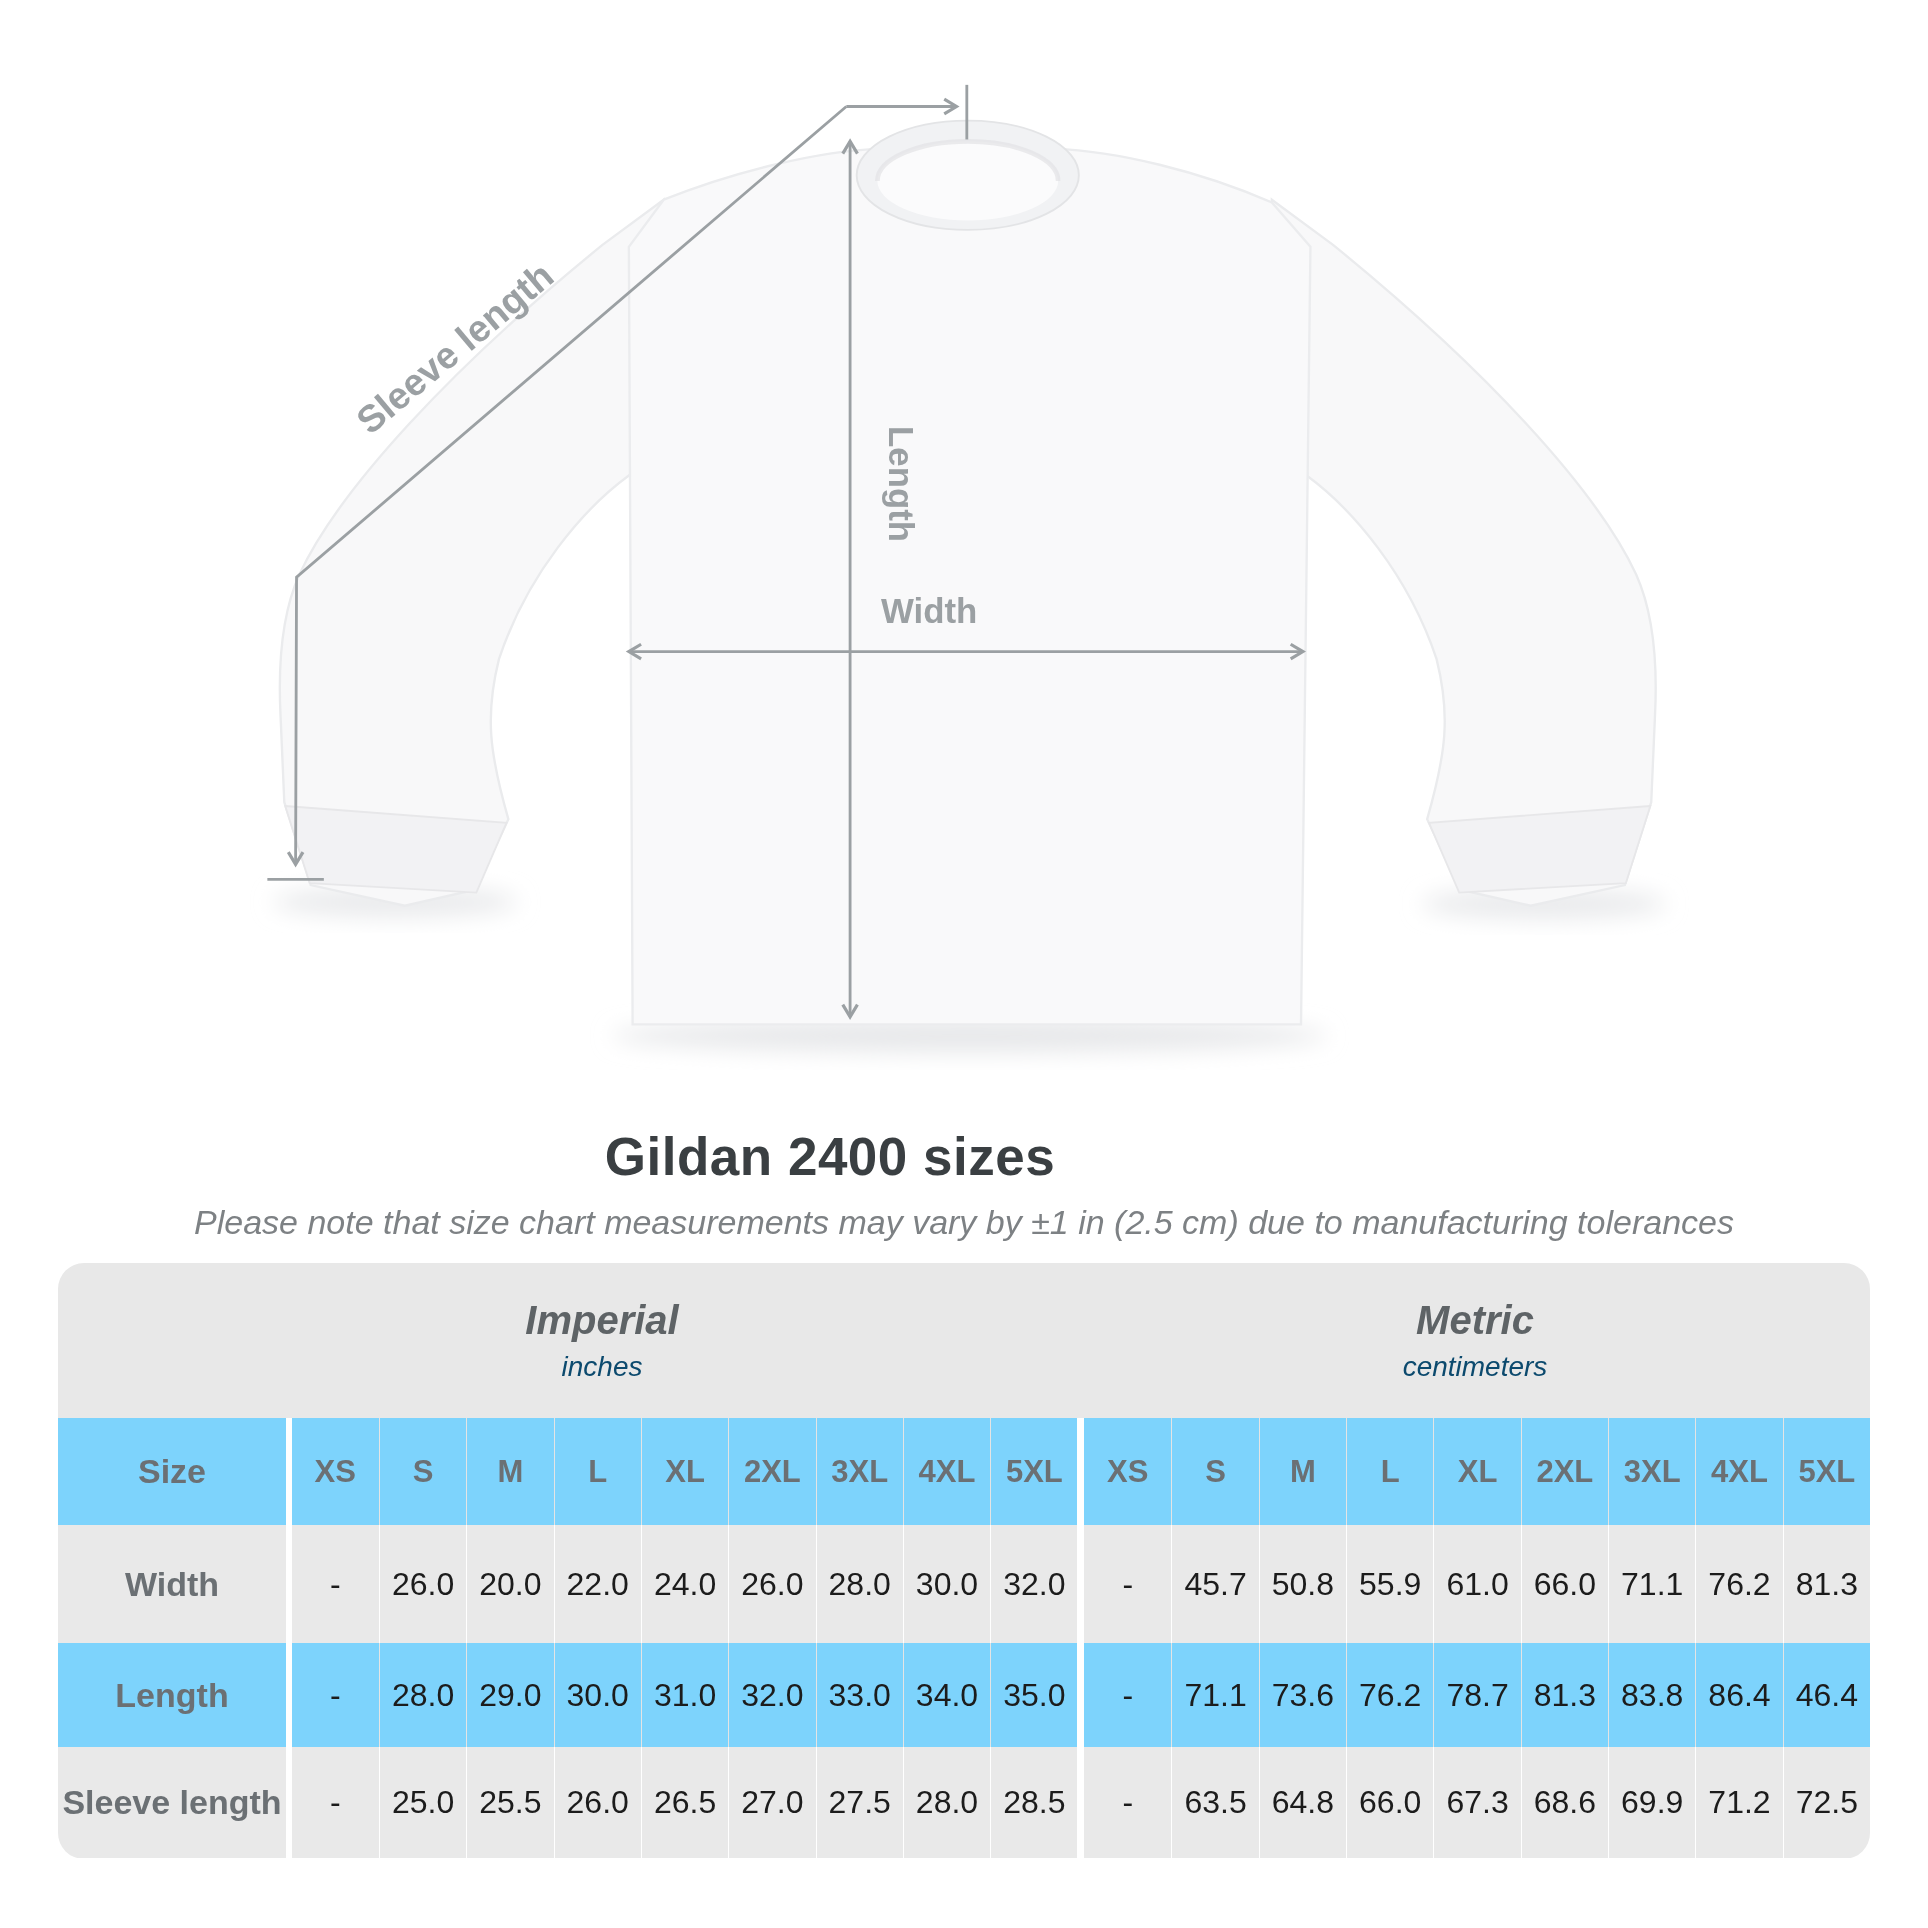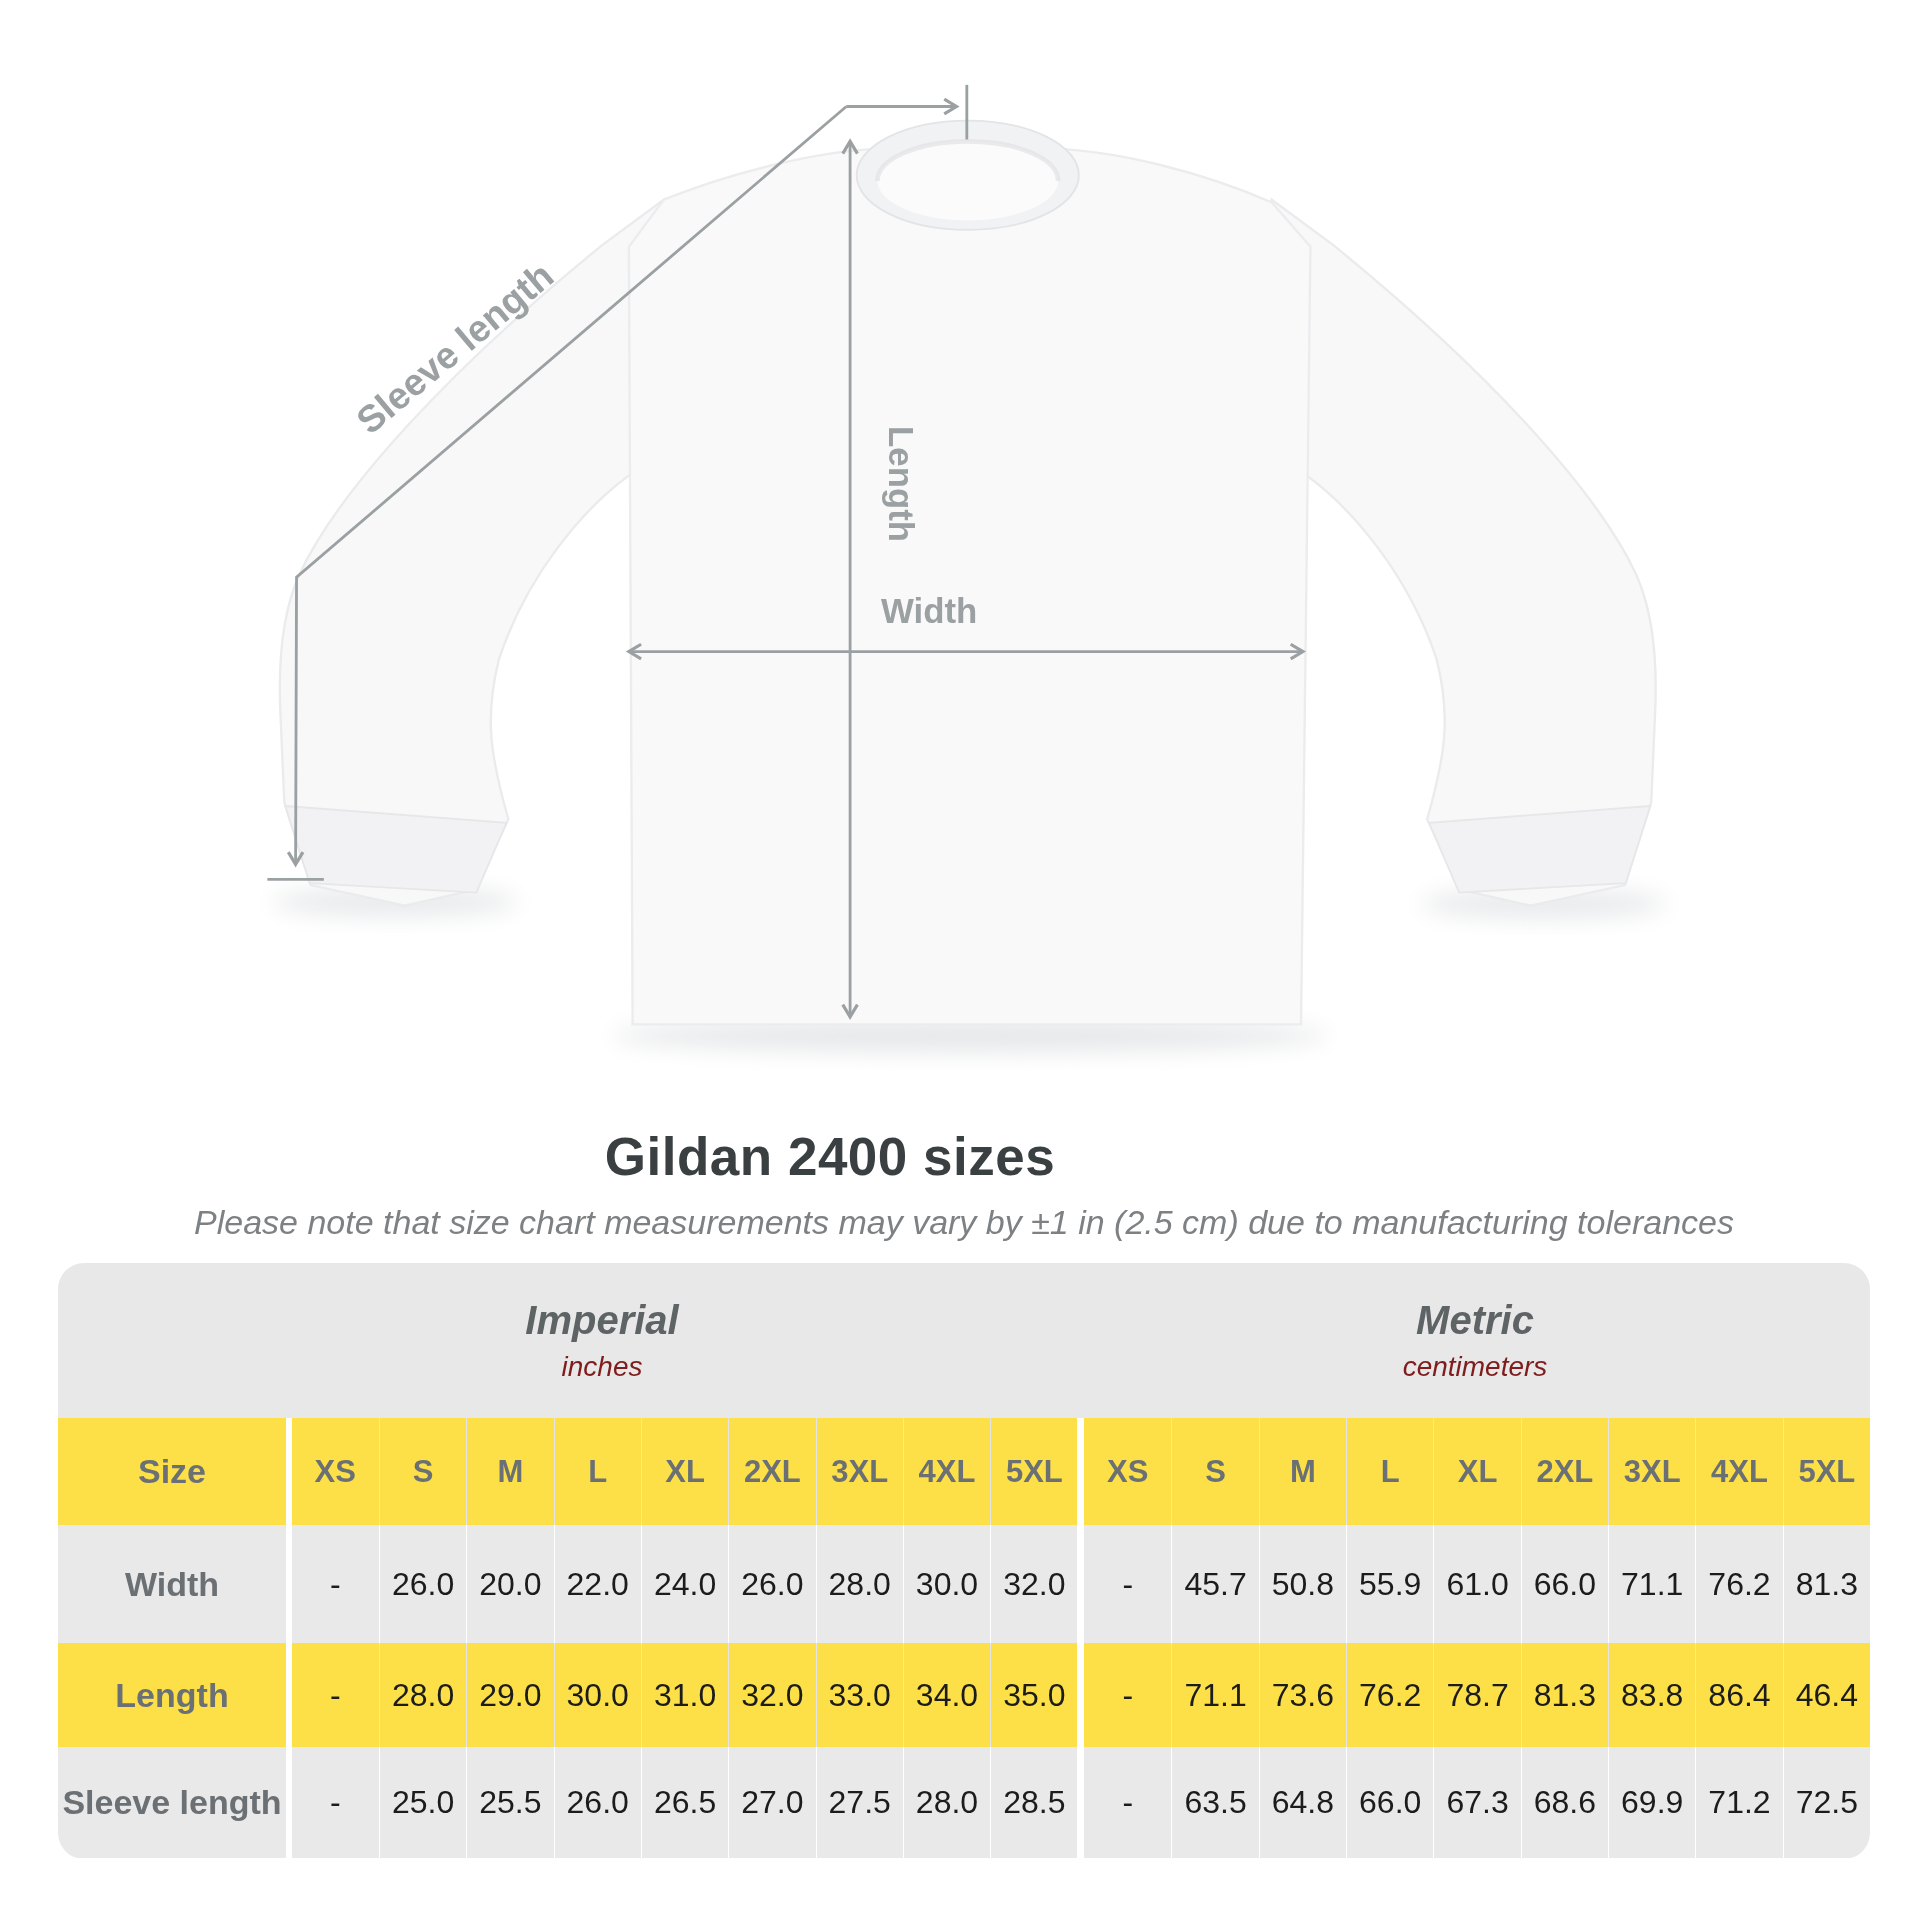--- a/index.html
+++ b/index.html
@@ -13,23 +13,23 @@
   .page-subtitle{position:absolute;left:0;top:1203px;width:1928px;text-align:center;
               font-size:34px;font-style:italic;color:#7d8184;}
   
   .size-table{position:absolute;left:58px;top:1263px;width:1812px;height:596px;
               border-radius:26px;overflow:hidden;background:#ffffff;}
   .band{height:155px;background:#e8e8e8;display:flex;}
   .band-half{display:flex;flex-direction:column;align-items:center;justify-content:center;gap:7.5px;box-sizing:border-box;}
   .band-imperial{width:1022px;padding-left:66px;}
   .band-metric{flex:1;}
   .band-title{font-size:40px;font-weight:bold;font-style:italic;color:#5e6366;}
-  .band-sub{font-size:28px;font-style:italic;color:#7f1d1d;}
+  .band-sub{font-size:28px;font-style:italic;color:#0c4a6e;}
   .trow{display:grid;grid-template-columns:228px 5.6px repeat(9,1fr) 6.6px repeat(9,1fr);}
-  .row-white{--sep:#e4e4e4;background:#fde047;}
+  .row-white{--sep:#e4e4e4;background:#7dd3fc;}
   .row-gray{--sep:#ffffff;background:#e9e9e9;}
   .gap{background:#ffffff;}
   .cell{display:flex;align-items:center;justify-content:center;}
   .val-cell{border-left:1.9px solid var(--sep);font-size:32px;color:#1c1c1c;}
   .val-cell.first{border-left:none;}
   .head-cell{font-weight:bold;color:#6b7074;font-size:31px;}
   .label-cell{font-weight:bold;color:#6b7074;font-size:34px;}
   .r-sizes{height:107px;}
   .r-data0{height:118px;}
   .r-data1{height:104px;}

